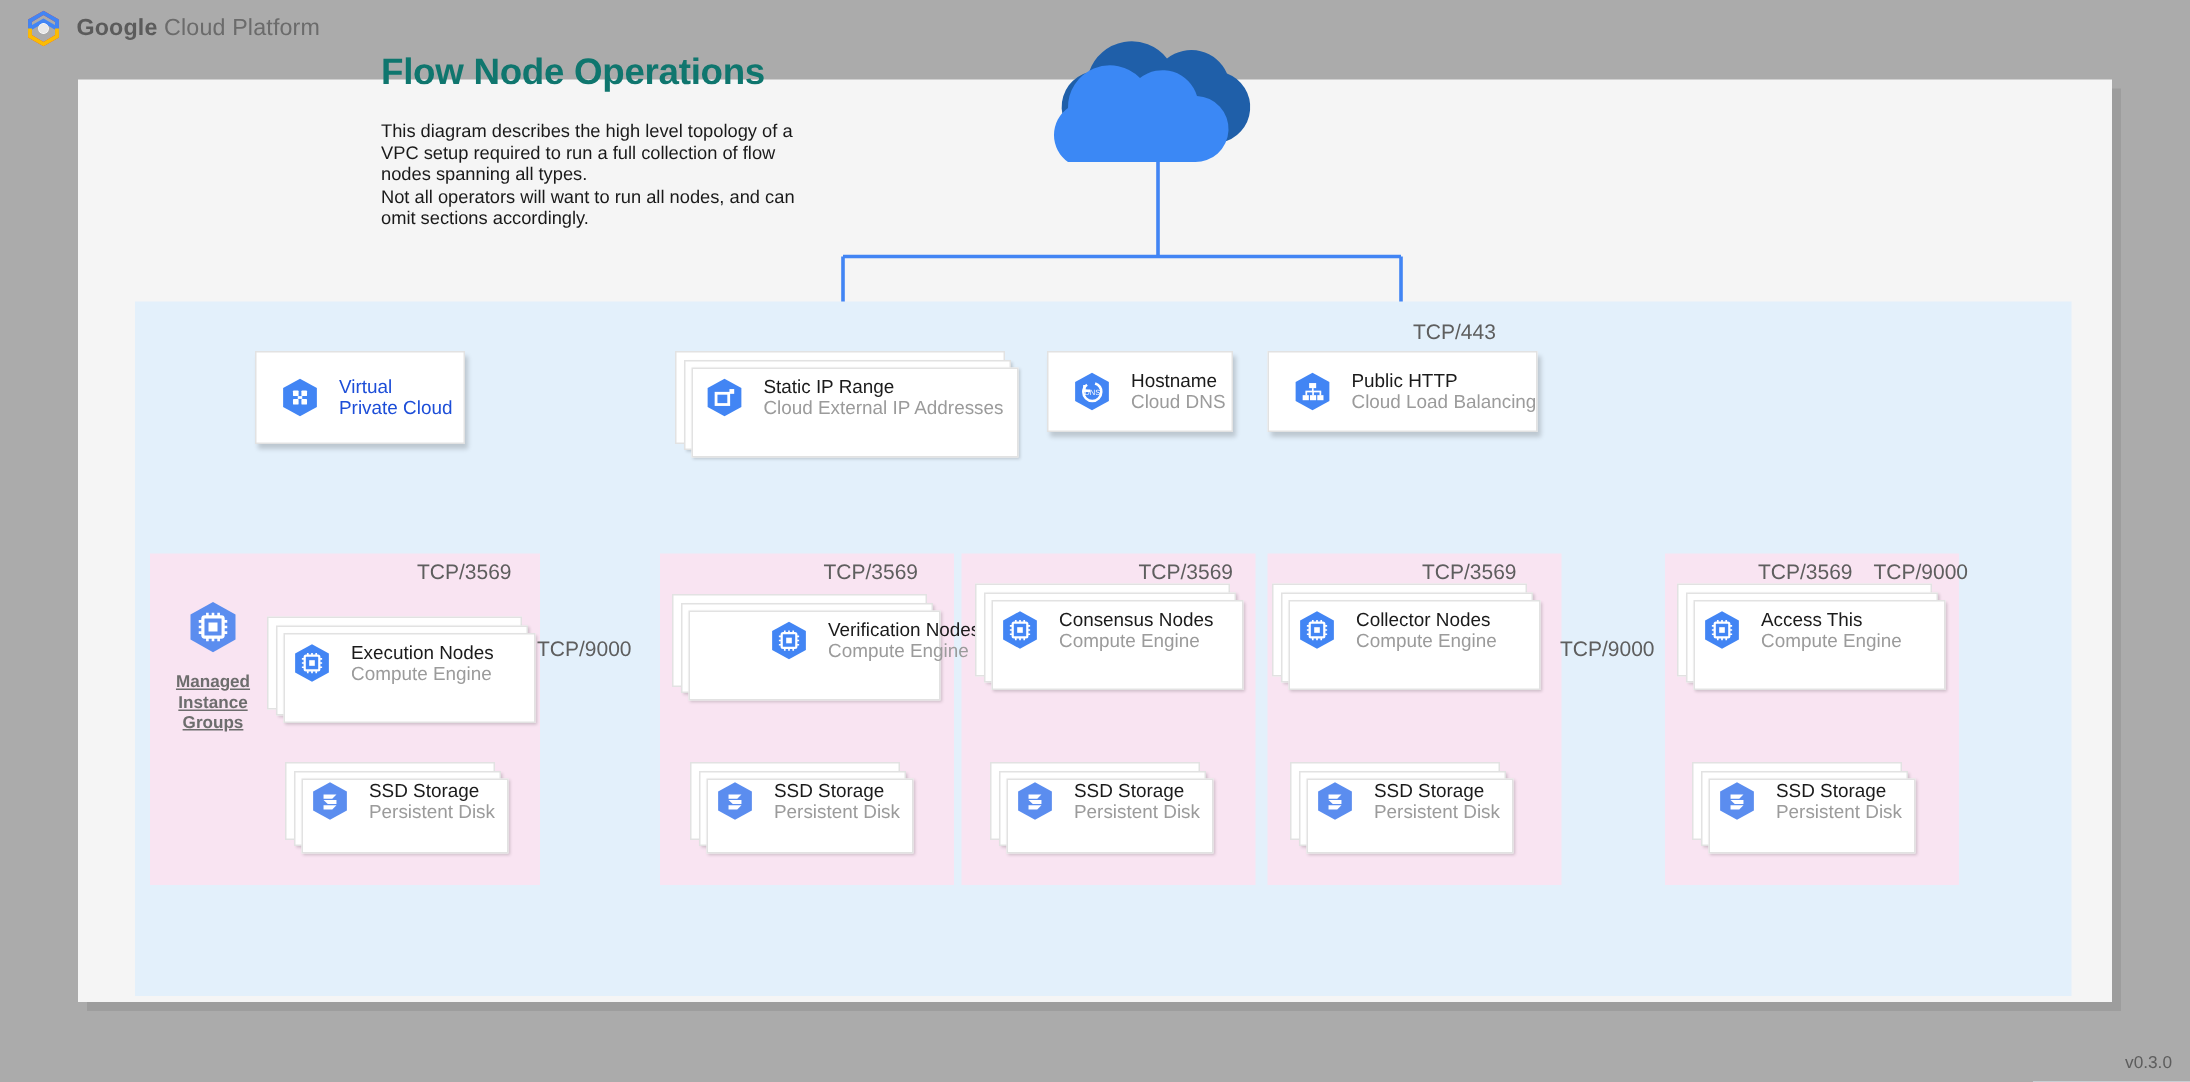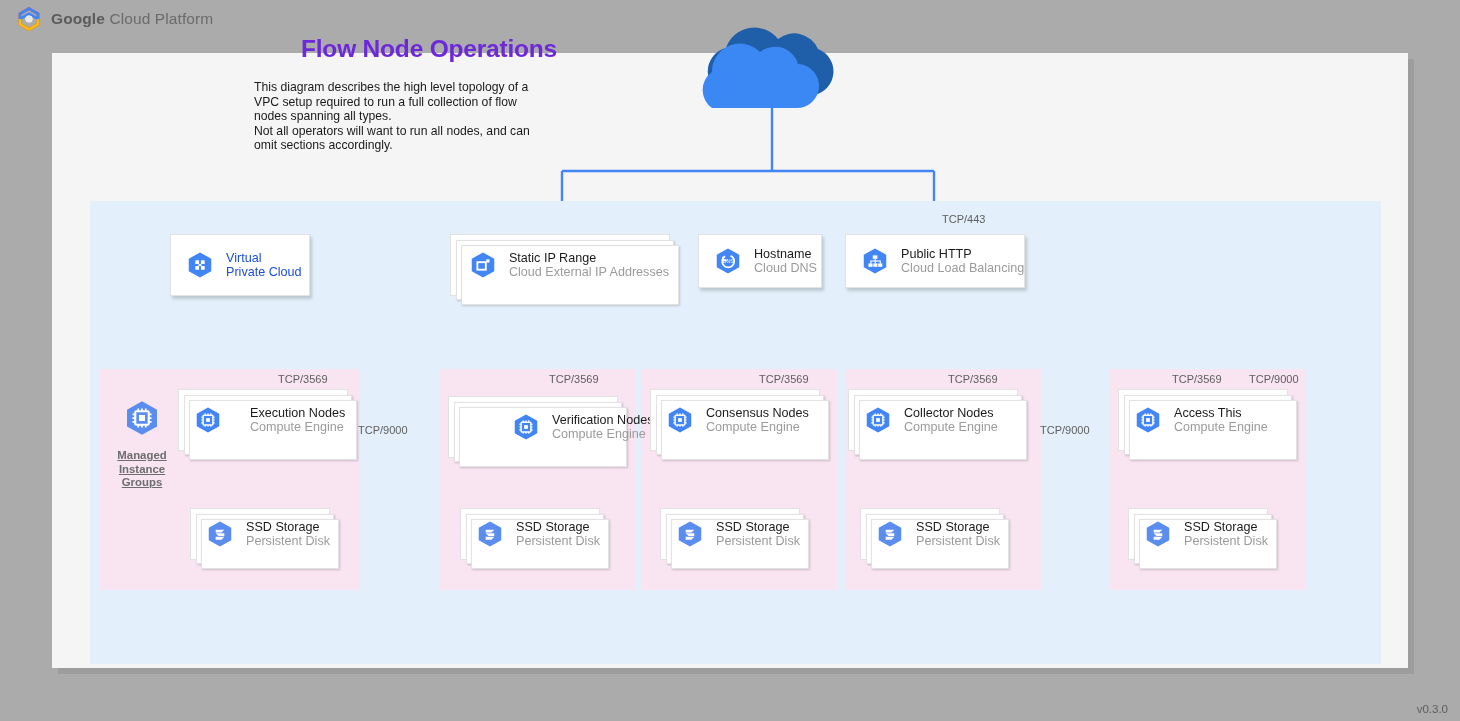--- a/index.html
+++ b/index.html
@@ -21,21 +21,21 @@
   }
   #gcp-wordmark b{color:#5b5b5b;font-weight:bold;}
   
   #page{
     position:absolute;left:52px;top:53px;width:1356px;height:615px;
     background:#f5f5f5;
     box-shadow:6px 6px 0 rgba(0,0,0,0.08);
   }
   #page-title{
     position:absolute;left:202px;top:-18px;
-    font-size:24.5px;font-weight:bold;color:#6d28d9;letter-spacing:-0.2px;margin-left:47px;
+    font-size:24.5px;font-weight:bold;color:#0f766e;letter-spacing:-0.2px;
   }
   #page-desc{
     position:absolute;left:202px;top:27px;width:290px;
     font-size:12.2px;line-height:14.6px;color:#1a1a1a;
   }
   #version{
     position:absolute;right:12px;bottom:6px;
     font-size:11.5px;color:#5d5d5d;
   }
   
@@ -66,21 +66,21 @@
   }
   .grp{
     position:absolute;background:#f9e4f2;z-index:2;
   }
   .grp-label{
     position:absolute;z-index:5;text-align:center;
     font-size:11.4px;line-height:13.6px;color:#6d6d6d;font-weight:bold;text-decoration:underline;
   }
   .grp-ico{position:absolute;z-index:5;width:40px;height:40px;}
   .port{
-    position:absolute;z-index:7;font-size:11px;color:#5e5e5e;white-space:nowrap;
+    position:absolute;z-index:7;font-size:14px;color:#5e5e5e;white-space:nowrap;
   }
 </style>
 </head>
 <body>
 
 <div id="gcp-header">
   <svg id="gcp-logo" viewBox="0 0 24 24">
     <path d="M12 1.6 21 6.8v10.4L12 22.4 3 17.2V6.8z" fill="none" stroke="#ea4335" stroke-width="2.6"></path>
     <path d="M12 1.6 21 6.8v5.2L12 6.8 3 12V6.8z" fill="none" stroke="#4285f4" stroke-width="2.6"></path>
     <path d="M21 12v5.2L12 22.4 3 17.2V12" fill="none" stroke="#fbbc05" stroke-width="2.6"></path>
@@ -229,21 +229,21 @@
   <rect x="13.6" y="13.6" width="4.8" height="4.8" fill="#ffffff"></rect>
   <g stroke="#ffffff" stroke-width="1.4">
     <path d="M13 8.4v2.2M16 8.4v2.2M19 8.4v2.2M13 21.4v2.2M16 21.4v2.2M19 21.4v2.2"></path>
     <path d="M8.4 13h2.2M8.4 16h2.2M8.4 19h2.2M21.4 13h2.2M21.4 16h2.2M21.4 19h2.2"></path>
   </g>
 </svg>
 <div class="grp-label" style="left:102px;top:449px;width:80px;white-space:pre-line">Managed
 Instance
 Groups</div>
 
-<div class="node stack" style="left:178px;top:389px;width:170px;height:62px;gap:16px;">
+<div class="node stack" style="left:178px;top:411px;width:170px;height:62px;">
   <svg class="ico" viewBox="0 0 32 32">
     <path d="M16 2.6 28 9.3v13.4L16 29.4 4 22.7V9.3z" fill="#4285f4"></path>
     <rect x="10.8" y="10.8" width="10.4" height="10.4" rx="1" fill="none" stroke="#ffffff" stroke-width="1.6"></rect>
     <rect x="14" y="14" width="4" height="4" fill="#ffffff"></rect>
     <g stroke="#ffffff" stroke-width="1.2">
       <path d="M13 8.8v2M16 8.8v2M19 8.8v2M13 21.2v2M16 21.2v2M19 21.2v2"></path>
       <path d="M8.8 13h2M8.8 16h2M8.8 19h2M21.2 13h2M21.2 16h2M21.2 19h2"></path>
     </g>
   </svg>
   <div class="txt">

